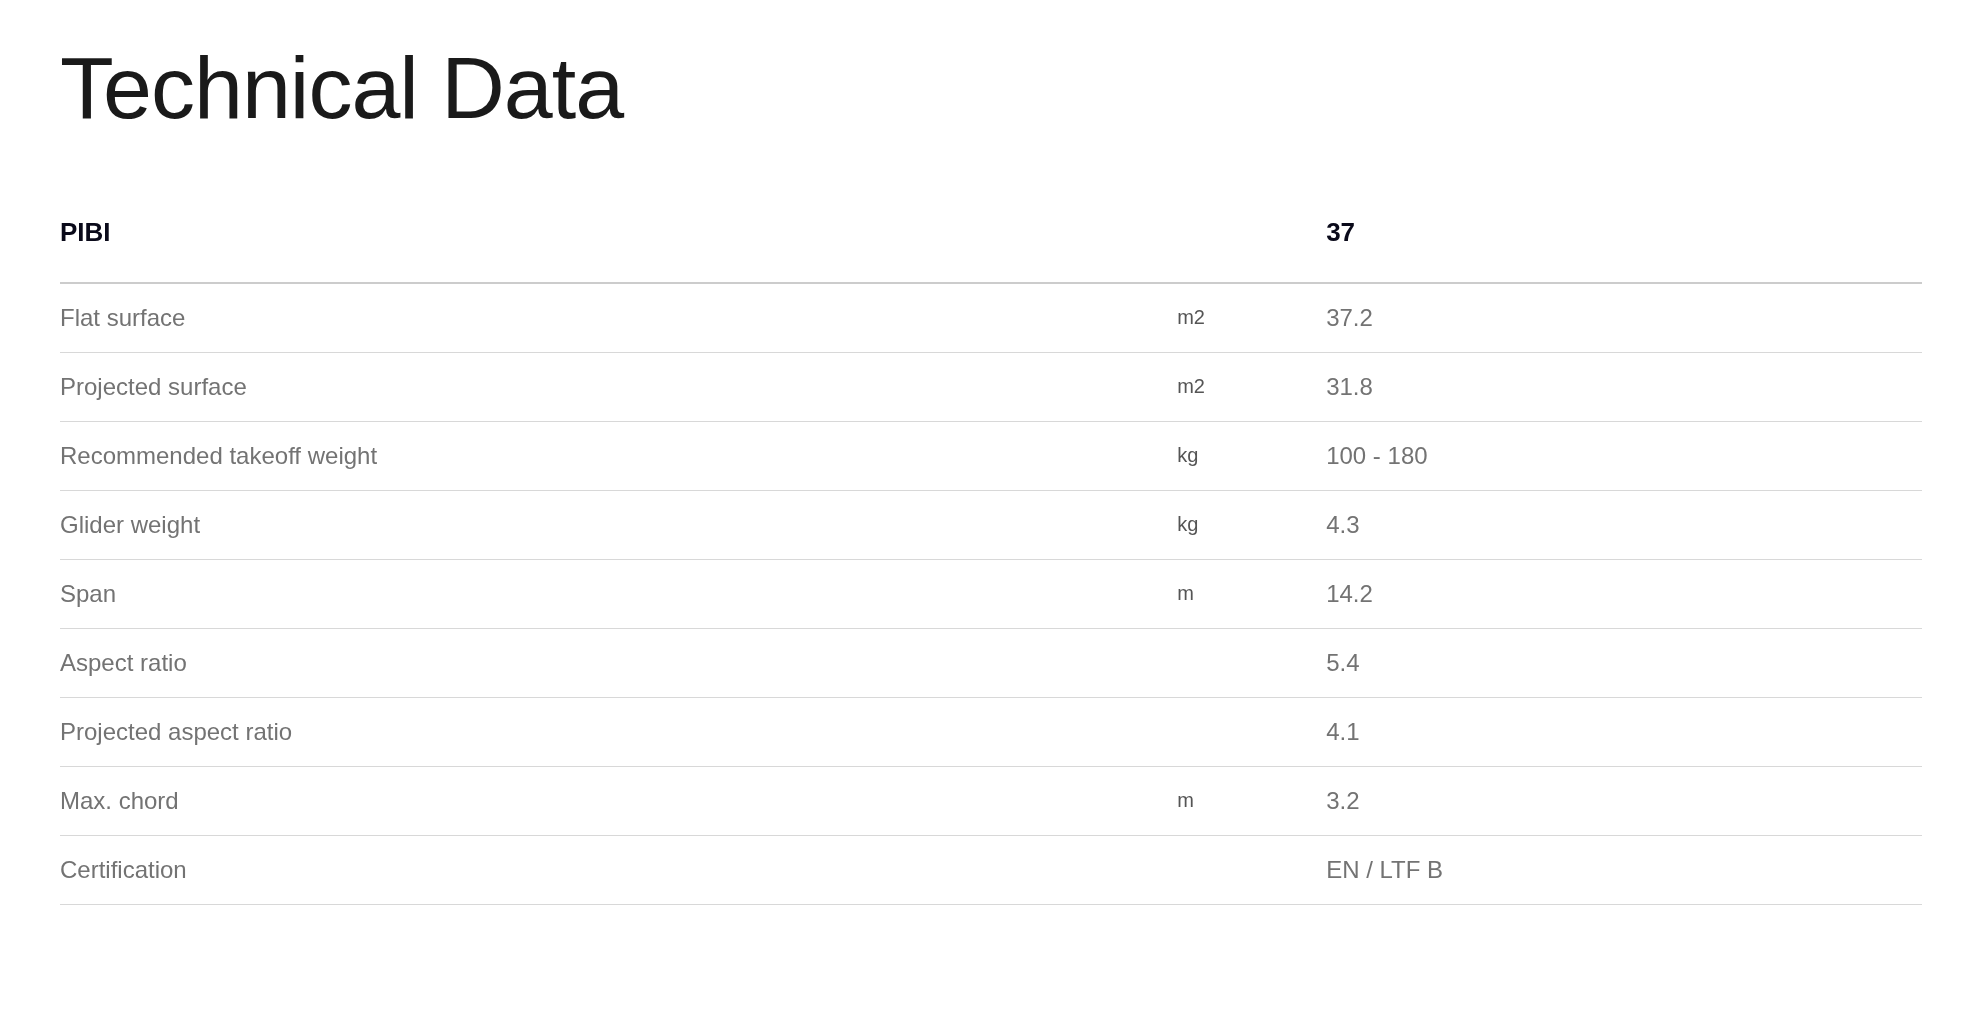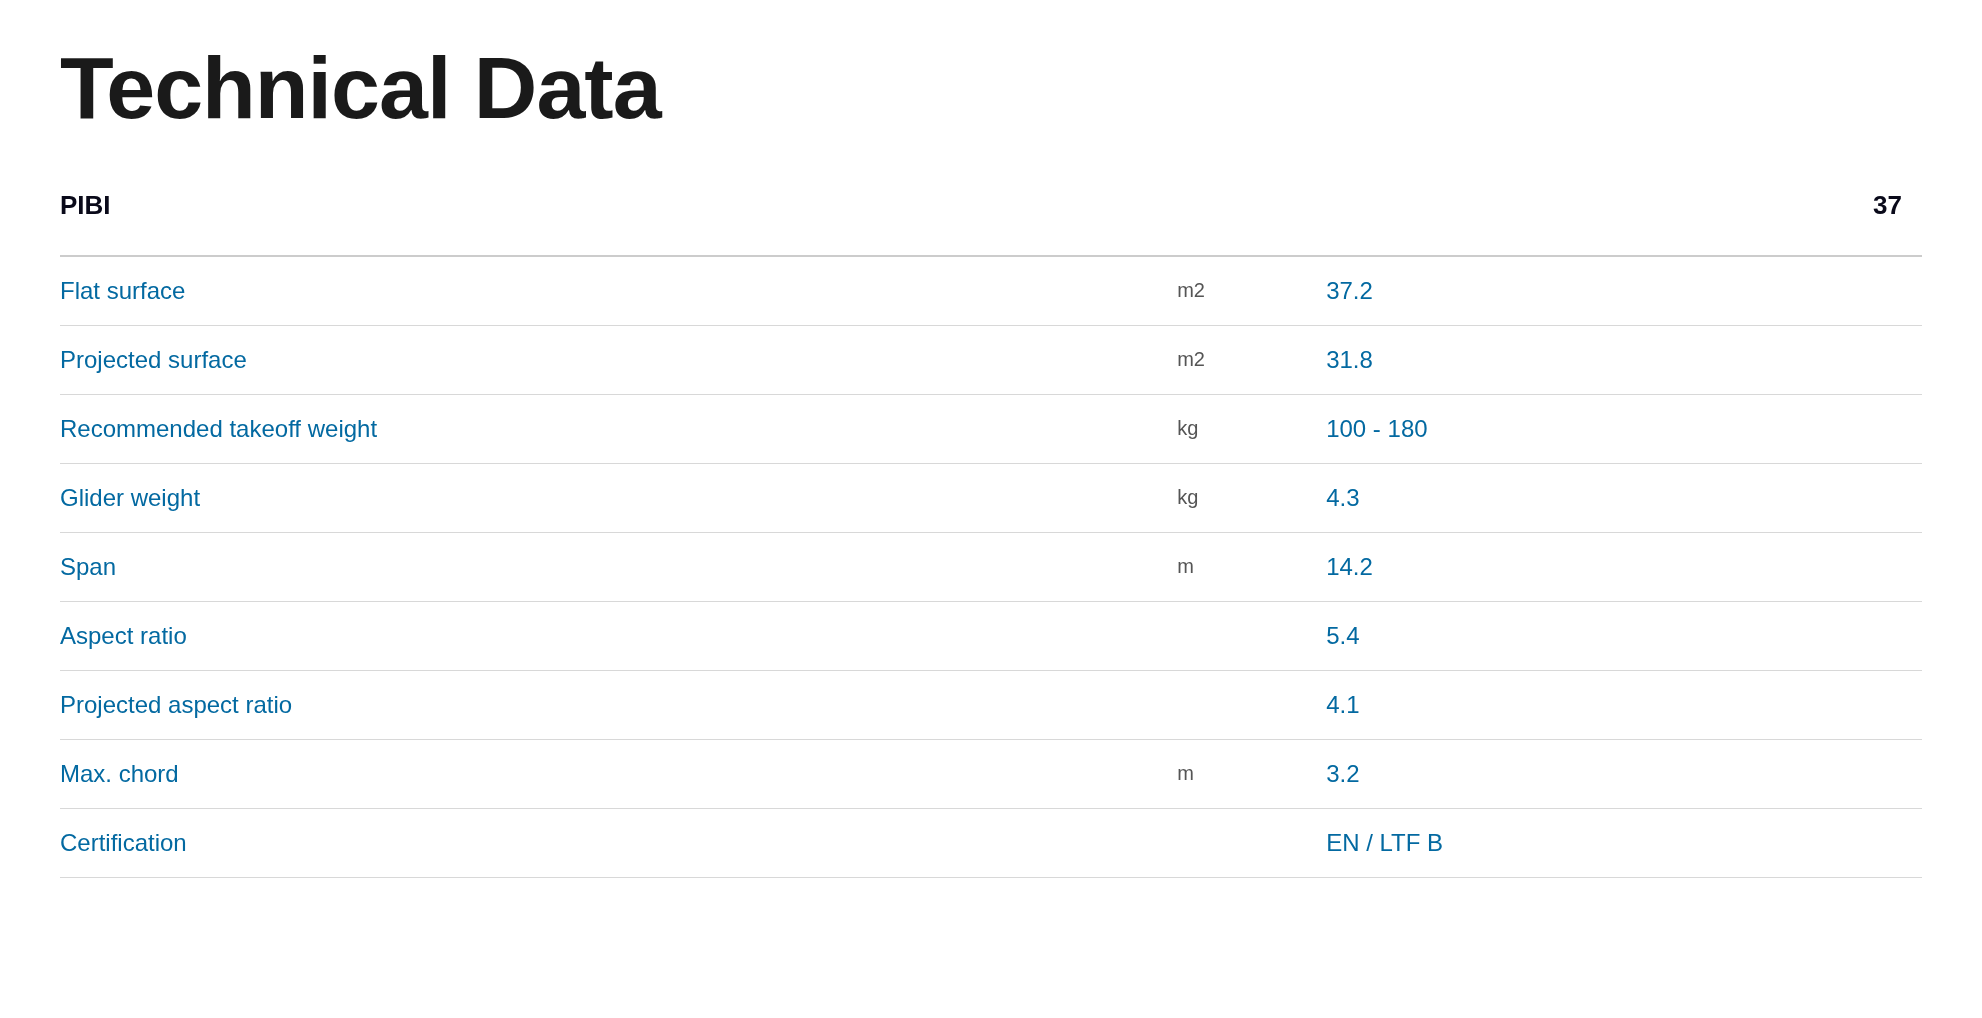--- a/index.html
+++ b/index.html
@@ -12,24 +12,24 @@
       background-color: #ffffff;
       font-family: 'Helvetica Neue', Helvetica, Arial, sans-serif;
       color: #1a1a2e;
       padding: 40px 60px;
       width: 1982px;
       min-height: 1018px;
     }
 
     .page-title {
       font-size: 88px;
-      font-weight: 700;
+      font-weight: 400;
       letter-spacing: -1px;
       color: #1a1a1a;
-      margin-bottom: 35px;
+      margin-bottom: 62px;
       line-height: 1.1;
     }
 
     .data-table {
       width: 100%;
       border-collapse: collapse;
     }
 
     .data-table thead tr th {
       font-weight: 700;
@@ -44,27 +44,27 @@
       width: 60%;
     }
 
     .data-table thead tr th.col-unit {
       width: 8%;
       text-align: left;
     }
 
     .data-table thead tr th.col-value {
       width: 32%;
-      text-align: right;
+      text-align: left;
     }
 
     .data-table tbody tr td {
       font-size: 24px;
       font-weight: 400;
-      color: #0369a1;
+      color: #737373;
       padding: 20px 20px 20px 0;
       border-bottom: 1px solid #d8d8d8;
     }
 
     .data-table tbody tr td.col-label {
       font-weight: 400;
     }
 
     .data-table tbody tr td.col-unit {
       color: #555555;

